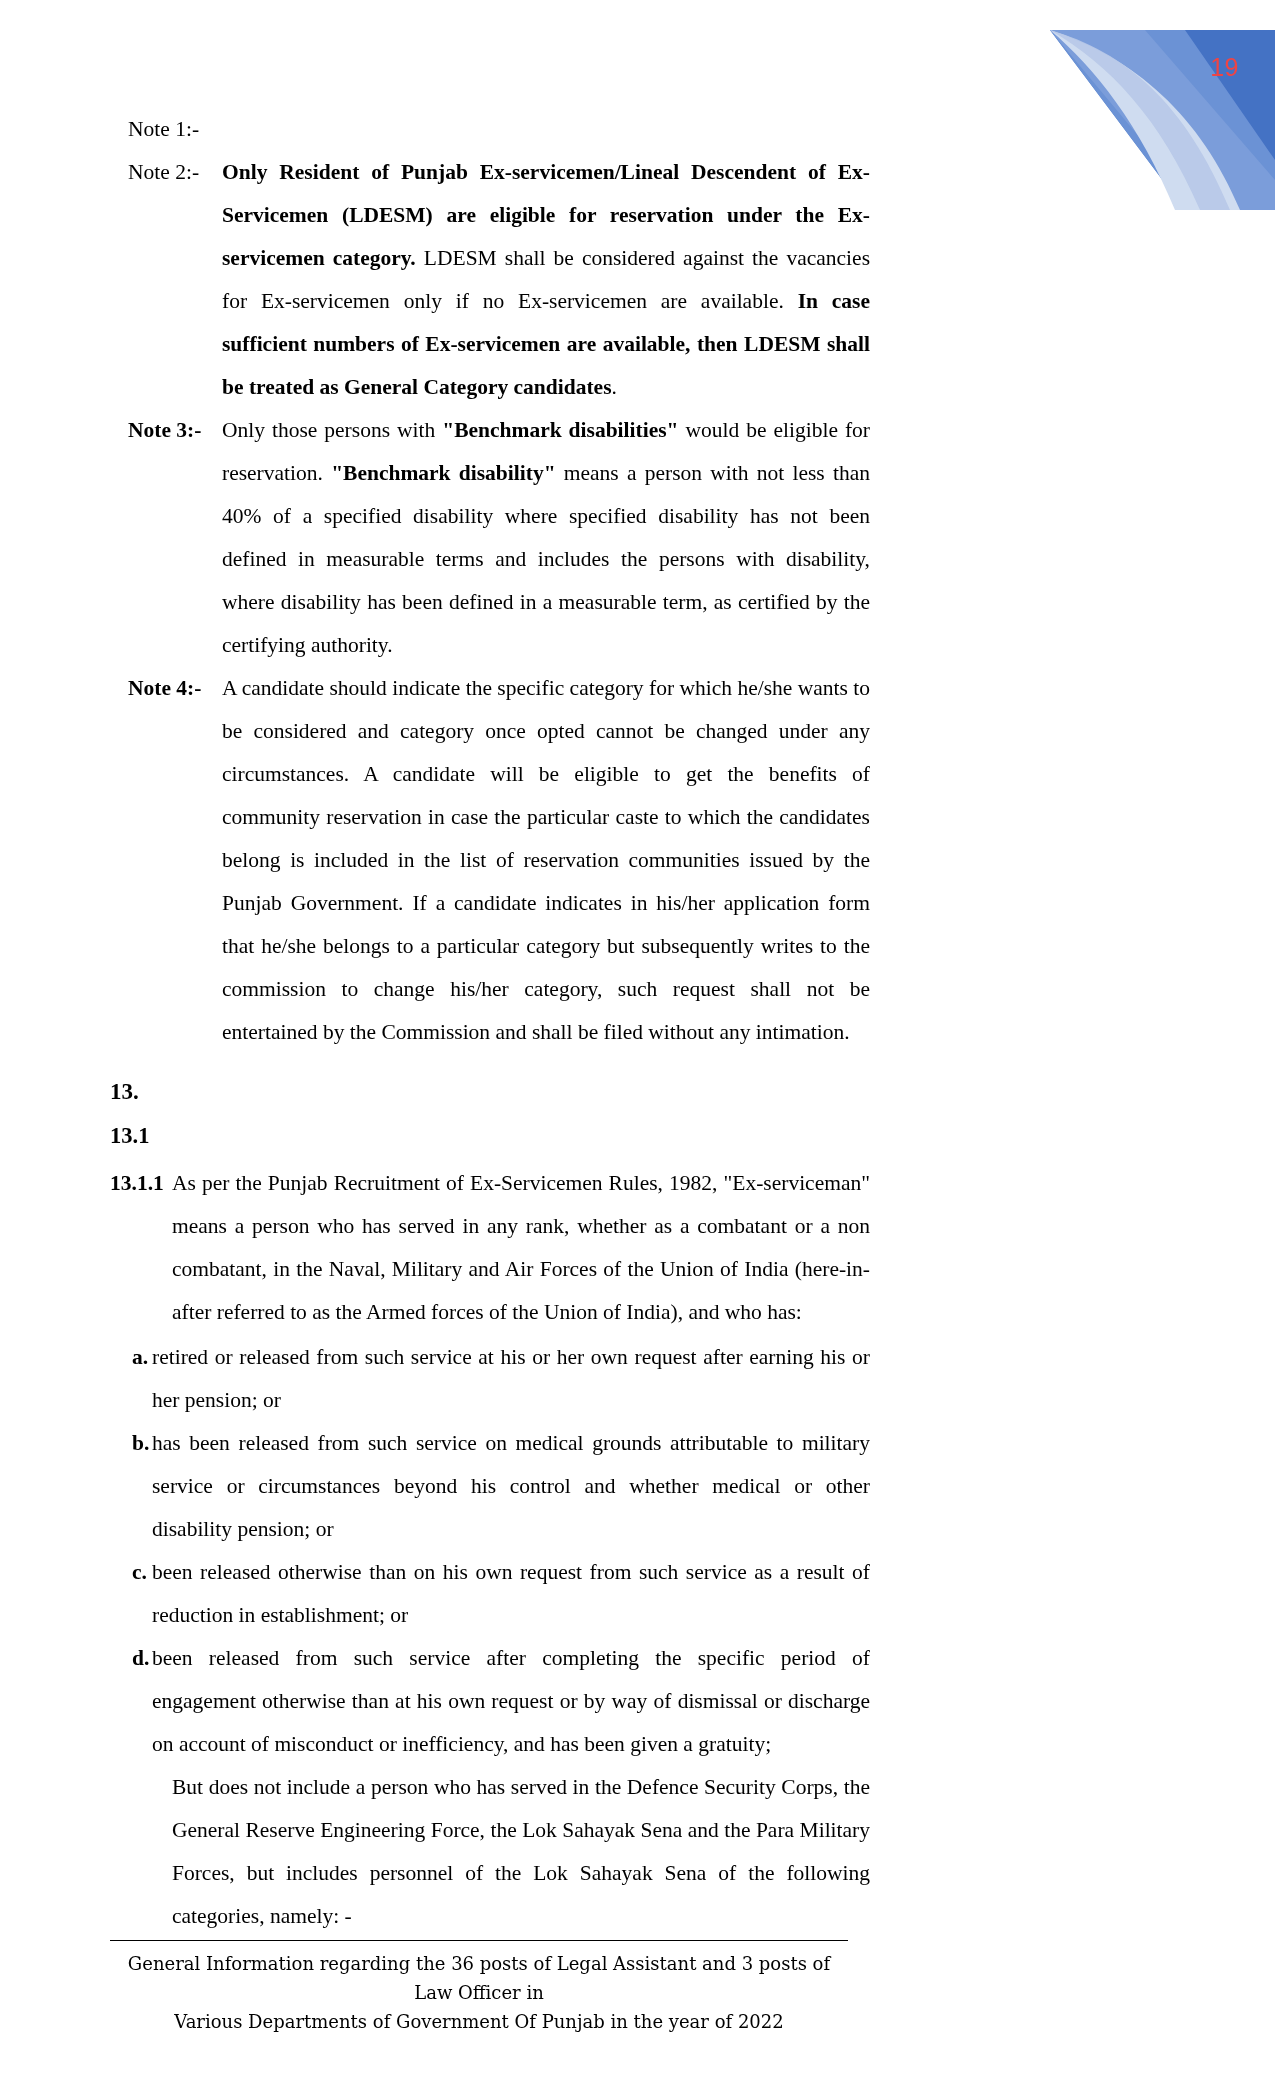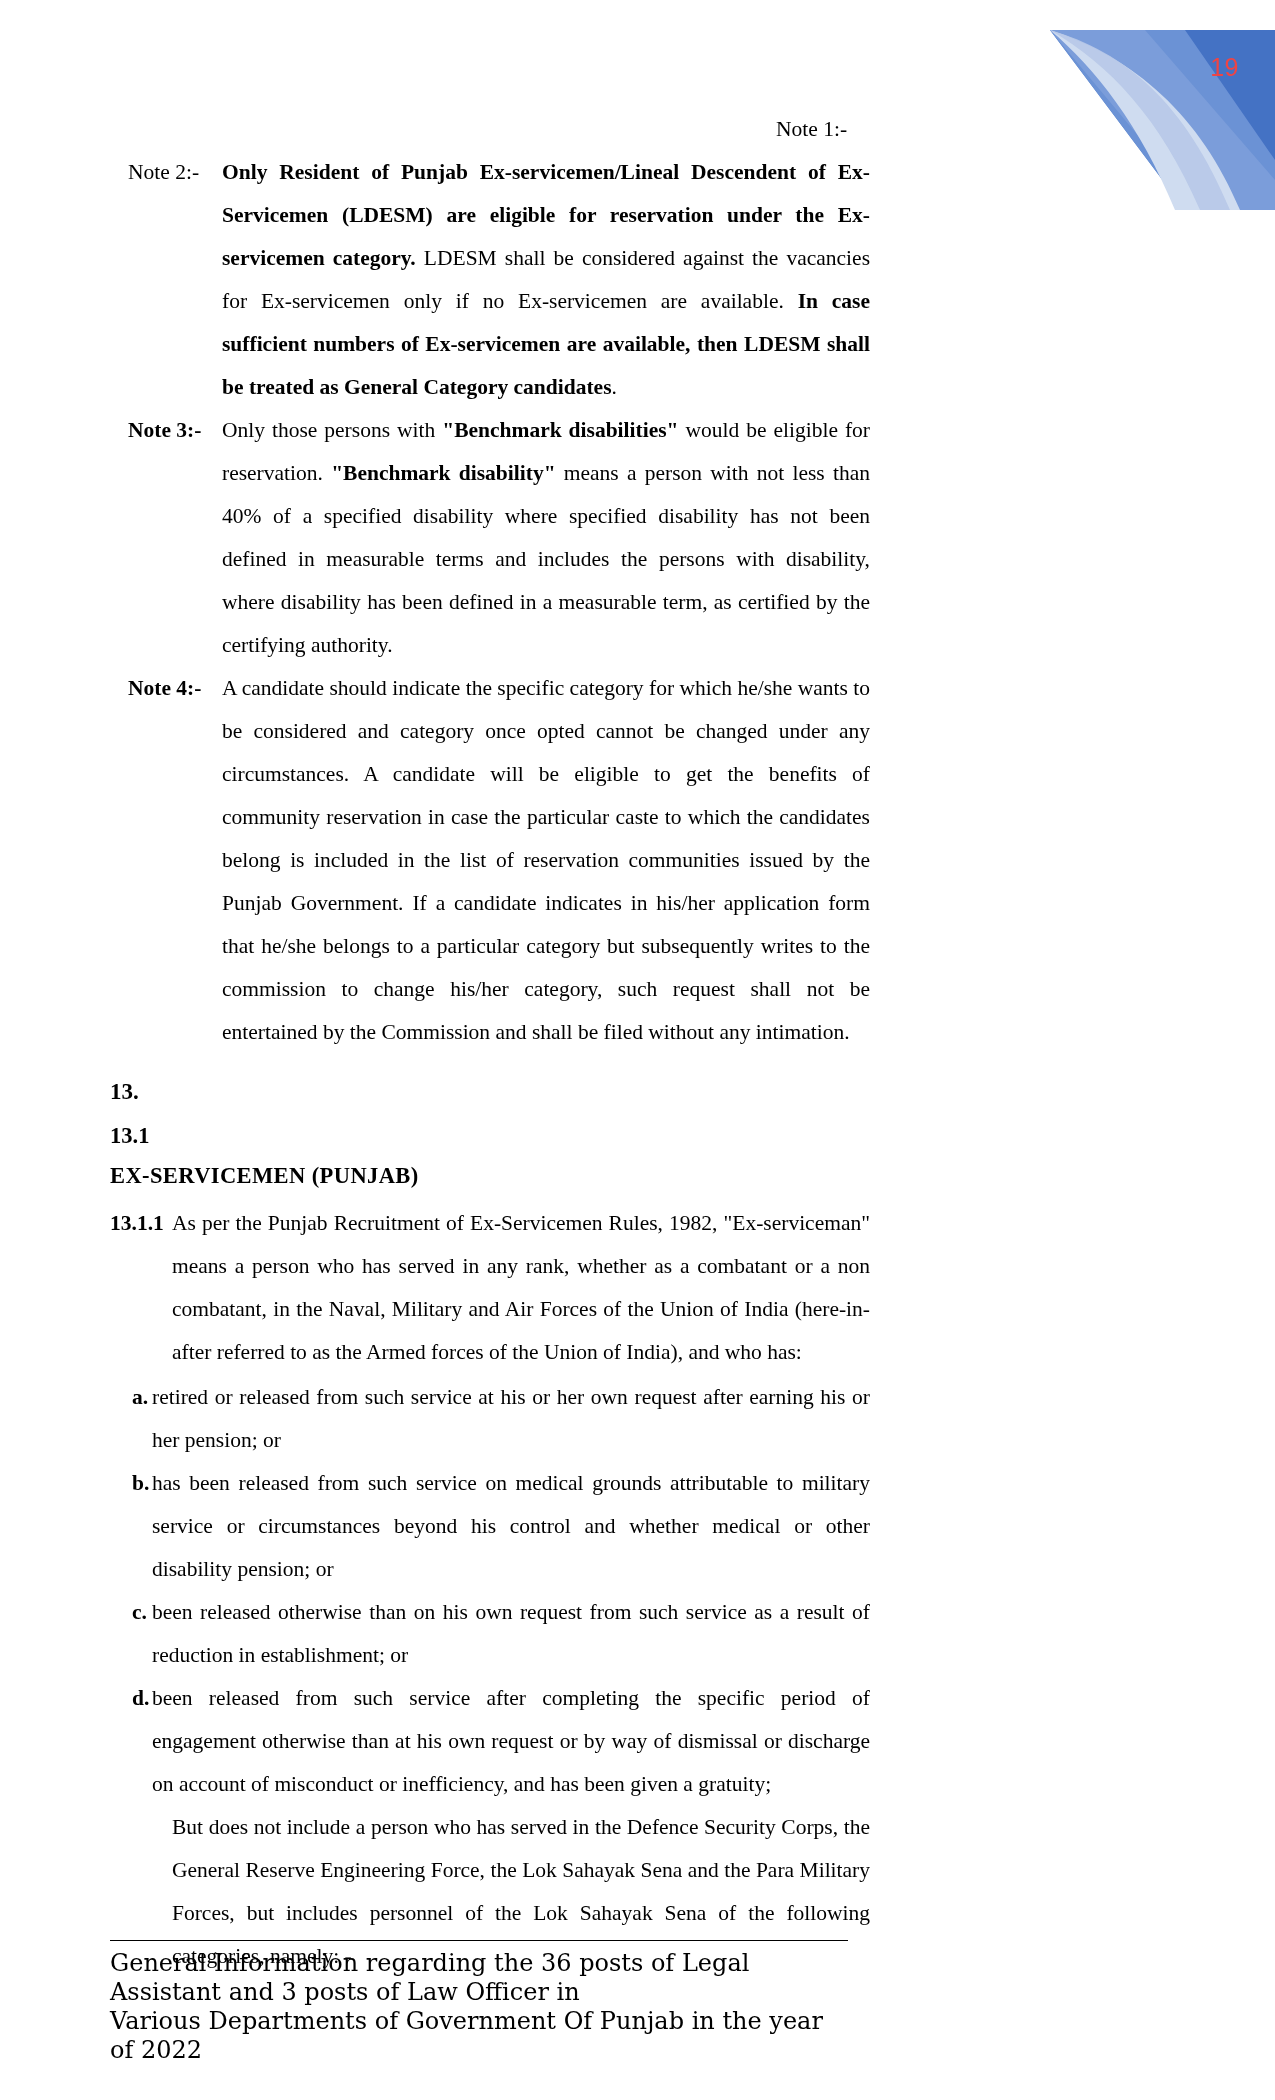--- a/index.html
+++ b/index.html
@@ -45,21 +45,20 @@
     top: 108px;
     width: 760px;
     font-size: 21.5px;
     line-height: 43px;
   }
 
   .note-row {
     display: flex;
     align-items: flex-start;
     margin-bottom: 0px;
-    justify-content: flex-end;
   }
   .note-label {
     flex: 0 0 auto;
     width: 112px;
     padding-left: 18px;
     box-sizing: border-box;
     white-space: nowrap;
     font-size: 21.5px;
     line-height: 43px;
   }
@@ -157,22 +156,23 @@
     top: 1940px;
     width: 1020px;
   }
   .footer-rule {
     border-top: 1px solid #000000;
     width: 738px;
     margin: 0 0 8px 0;
   }
   .footer-text {
     width: 738px;
+    text-align: center;
     font-family: "DejaVu Serif", "Liberation Serif", serif;
-    font-size: 24px;
+    font-size: 18px;
     line-height: 29px;
     color: #000000;
   }
 </style>
 </head>
 <body>
 
 <div class="page">
 
   <div class="corner-deco">
@@ -212,21 +212,20 @@
         <p>A candidate should indicate the specific category for which he/she wants to be considered and category once opted cannot be changed under any circumstances. A candidate will be eligible to get the benefits of community reservation in case the particular caste to which the candidates belong is included in the list of reservation communities issued by the Punjab Government. If a candidate indicates in his/her application form that he/she belongs to a particular category but subsequently writes to the commission to change his/her category, such request shall not be entertained by the Commission and shall be filed without any intimation.</p>
       </div>
     </div>
 
     <div class="sec-heading">
       <div class="sec-num">13.</div>
     </div>
 
     <div class="sec-heading sub">
       <div class="sec-num">13.1</div>
-      <div class="sec-title">EX-SERVICEMEN (PUNJAB)</div>
     </div>
 
     <div class="clause">
       <div class="clause-num">13.1.1</div>
       <div class="clause-body">
         <p>As per the Punjab Recruitment of Ex-Servicemen Rules, 1982, "Ex-serviceman" means a person who has served in any rank, whether as a combatant or a non combatant, in the Naval, Military and Air Forces of the Union of India (here-in-after referred to as the Armed forces of the Union of India), and who has:</p>
       </div>
     </div>
 
     <div class="alpha-list">

